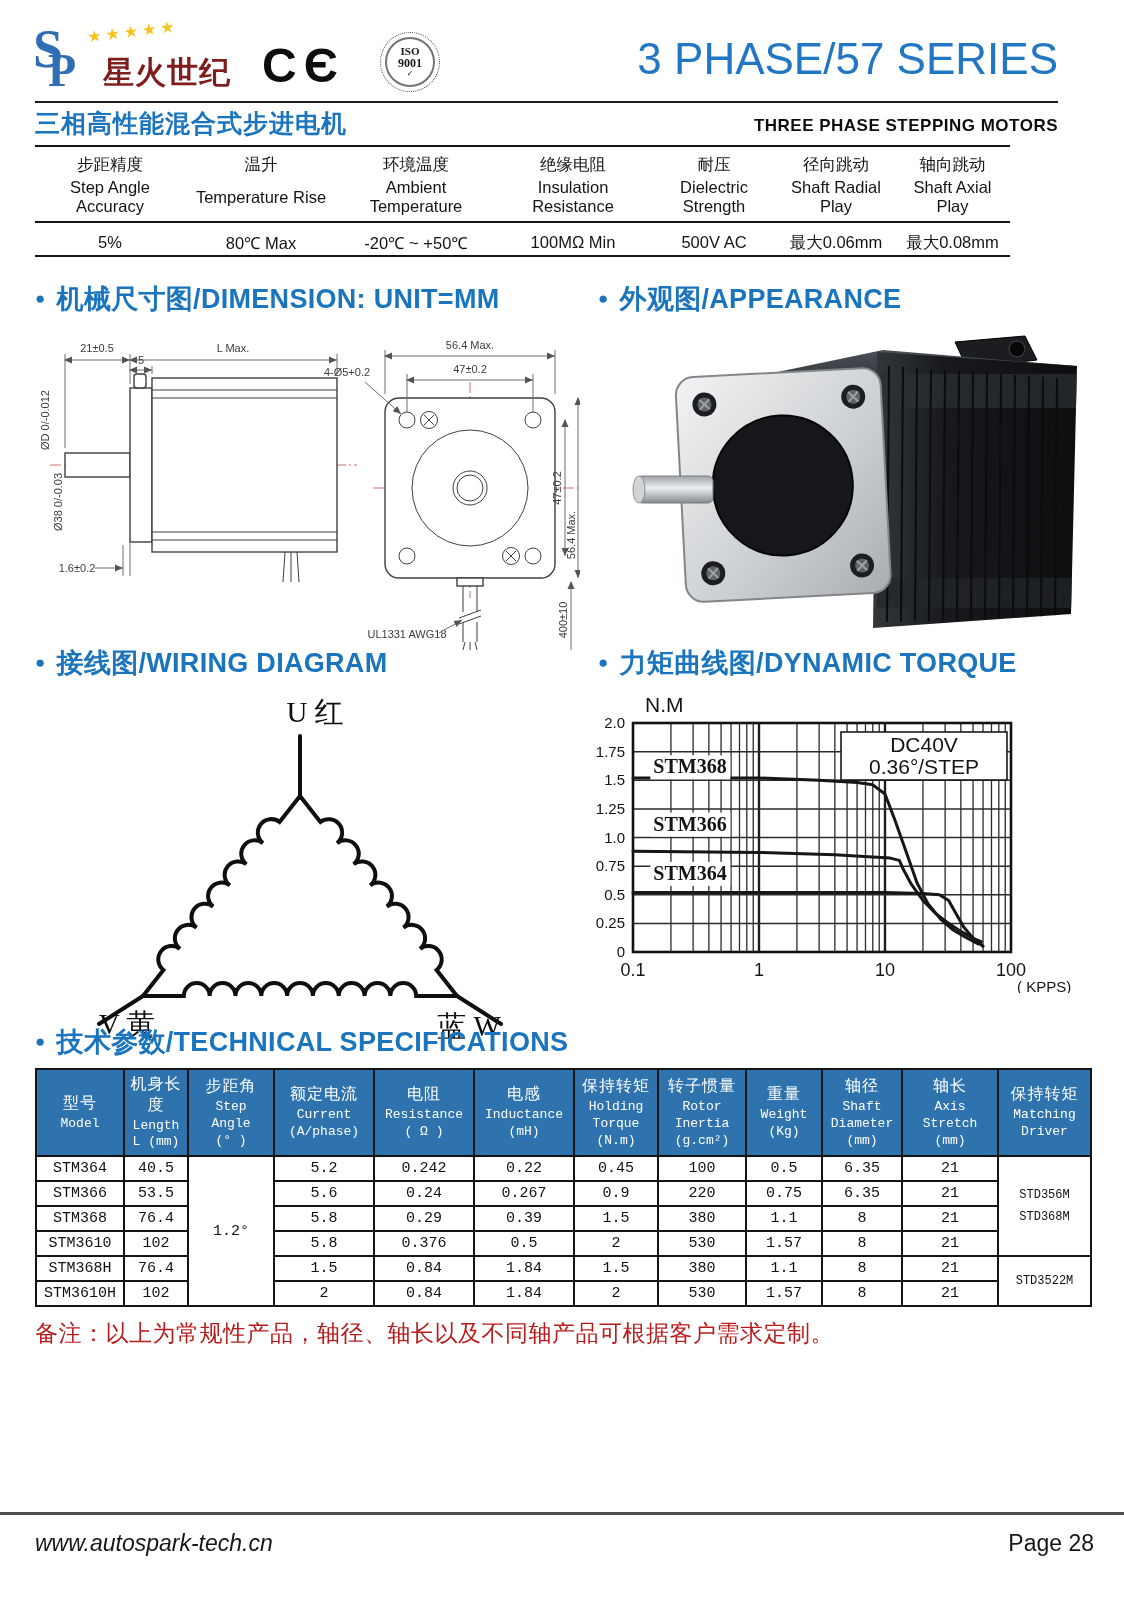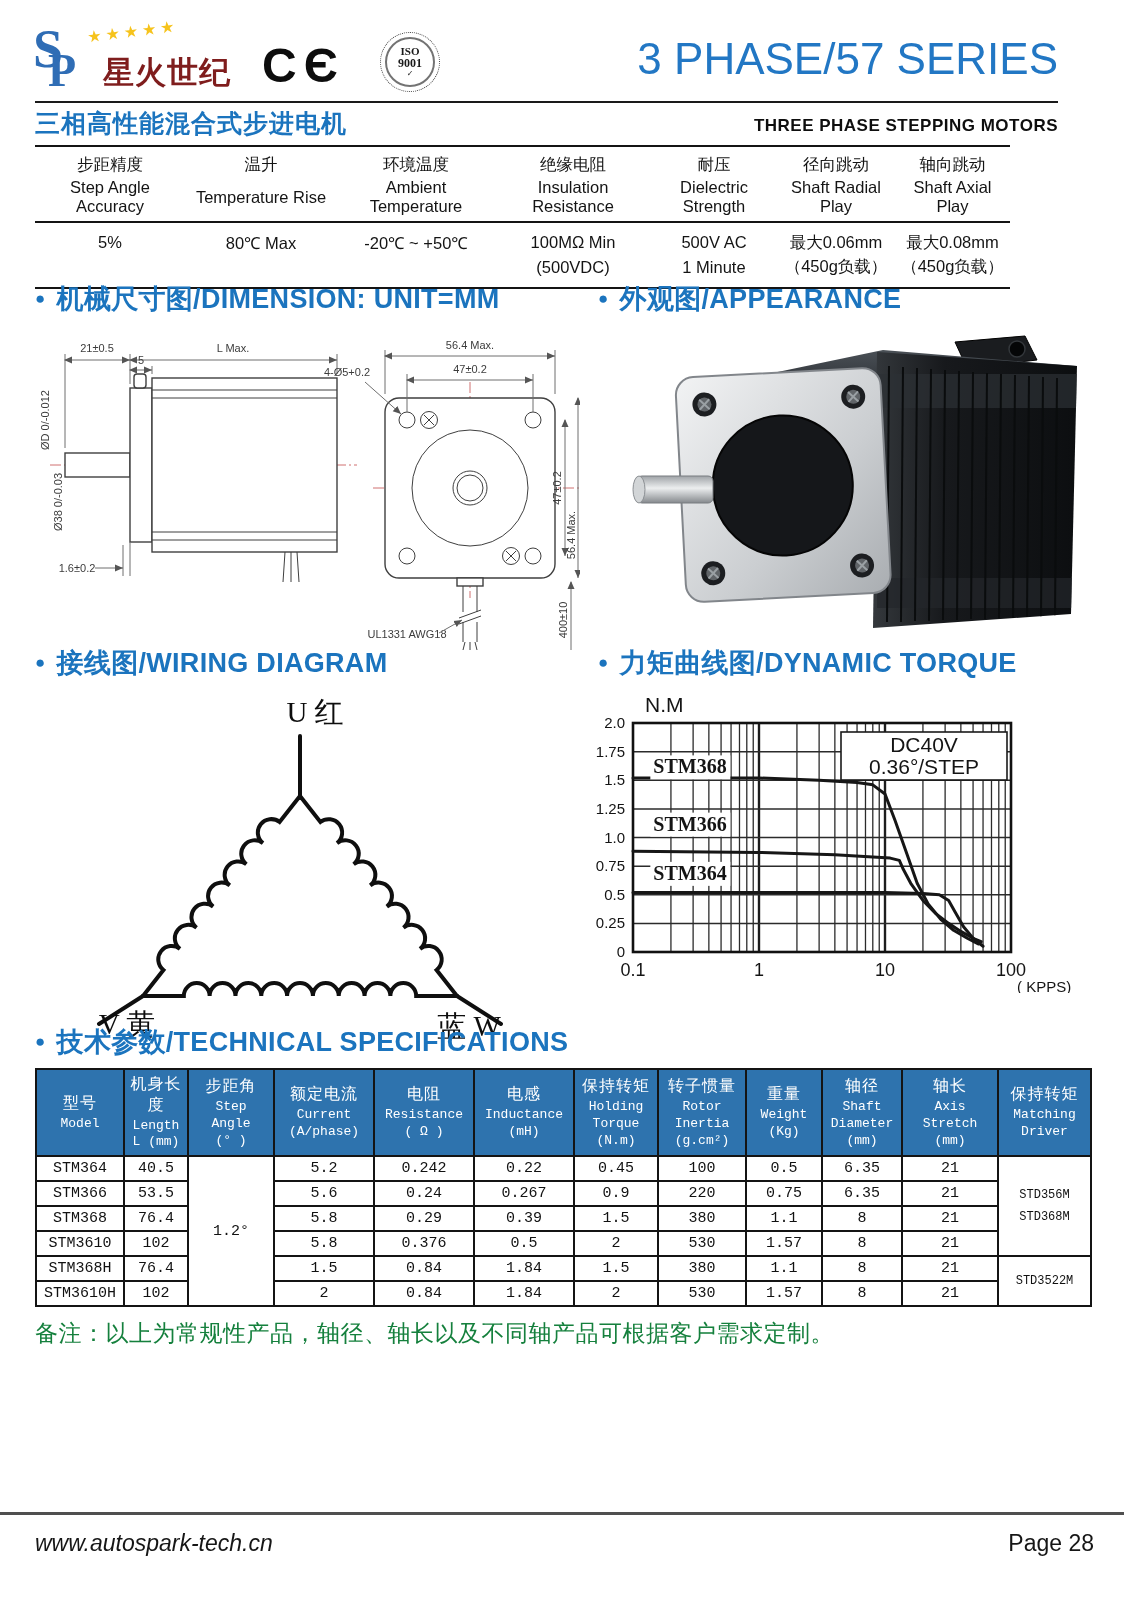--- a/index.html
+++ b/index.html
@@ -53,21 +53,21 @@
   table.tspec{position:absolute;left:35px;top:1068px;width:1055px;border-collapse:collapse;table-layout:fixed;
               font-family:"Liberation Mono",monospace;}
   table.tspec th{background:#2e73ae;color:#fff;border:2px solid #141414;font-weight:normal;
                  padding:4px 0;font-size:13px;line-height:1.3;vertical-align:middle;}
   table.tspec th .cn{font-size:16px;font-family:"Liberation Sans",sans-serif;margin-bottom:2px;letter-spacing:1px;}
   table.tspec th .en{white-space:pre-line;}
   table.tspec td{border:2px solid #141414;text-align:center;font-size:15px;height:23px;padding:0;
                  color:#111;white-space:pre-line;vertical-align:middle;}
   table.tspec td.drv{font-size:12px;line-height:1.9;border-radius:24px;}
 
-  .note{position:absolute;left:35px;top:1318px;font-size:23px;color:#15803d;letter-spacing:0.5px;}
+  .note{position:absolute;left:35px;top:1318px;font-size:23px;color:#b91c1c;letter-spacing:0.5px;}
 
   .footline{position:absolute;left:0;right:0;top:1512px;border-top:3px solid #4f4f4f;}
   .foot-url{position:absolute;left:35px;top:1530px;font-size:23px;color:#161616;font-style:italic;}
   .foot-page{position:absolute;right:30px;top:1530px;font-size:23px;color:#161616;}
 </style>
 </head>
 <body>
 
 <div class="page">
 
@@ -120,29 +120,20 @@
       <td>Shaft Axial Play</td>
     </tr>
     <tr class="v1">
       <td>5%</td>
       <td>80℃ Max</td>
       <td>-20℃ ~ +50℃</td>
       <td>100MΩ Min</td>
       <td>500V AC</td>
       <td>最大0.06mm</td>
       <td>最大0.08mm</td>
-    </tr>
-    <tr class="v2">
-      <td></td>
-      <td></td>
-      <td></td>
-      <td>(500VDC)</td>
-      <td>1 Minute</td>
-      <td>（450g负载）</td>
-      <td>（450g负载）</td>
     </tr>
   </tbody>
     </table>
 
   <div class="sec-title" style="left:35px;top:281px;">
     <span class="bullet">●</span><span>机械尺寸图/DIMENSION: UNIT=MM</span>
   </div>
   <div class="sec-title" style="left:598px;top:281px;">
     <span class="bullet">●</span><span>外观图/APPEARANCE</span>
   </div>

